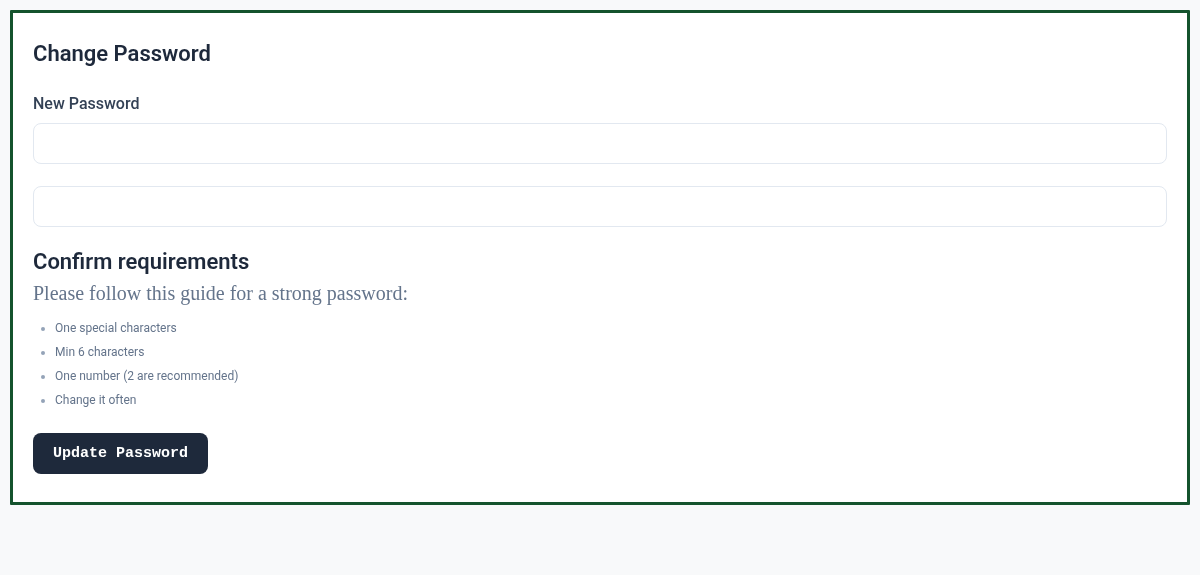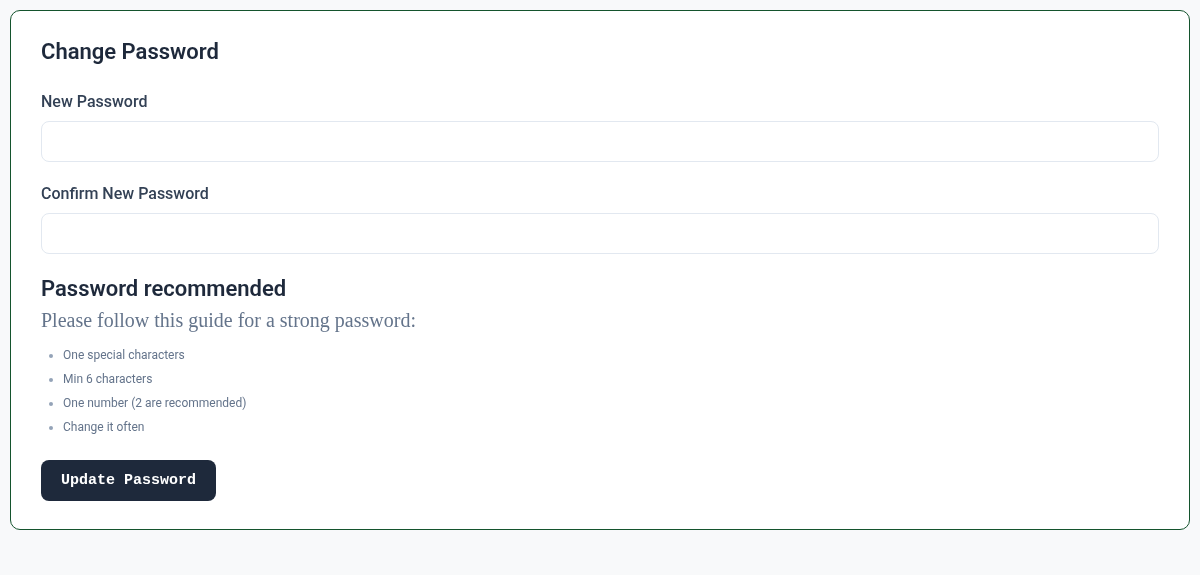--- a/index.html
+++ b/index.html
@@ -11,23 +11,23 @@
     body {
       font-family: -apple-system, BlinkMacSystemFont, 'Segoe UI', Roboto, Helvetica, Arial, sans-serif;
       background-color: #f8f9fa;
       padding: 10px;
       width: 1200px;
       height: 575px;
     }
     
     .card {
       background-color: #ffffff;
-      border: 1px solid #14532d;
-      border-radius: 10px;
-      padding: 28px 30px;
+      border: 3px solid #14532d;
+      border-radius: 1px;
+      padding: 28px 20px;
     }
     
     .card-title {
       font-size: 22px;
       font-weight: 600;
       color: #1e293b;
       margin-bottom: 28px;
     }
     
     .form-group {
@@ -102,25 +102,24 @@
 
 <div class="card">
   <h2 class="card-title">Change Password</h2>
   
   <div class="form-group">
     <label class="form-label">New Password</label>
     <input type="password" class="form-input" value="" style="">
   </div>
   
   <div class="form-group">
-    <label class="form-label">Confirm New Password</label>
     <input type="password" class="form-input" value="" style="">
   </div>
   
-  <h3 class="requirements-title">Password recommended</h3>
+  <h3 class="requirements-title">Confirm requirements</h3>
   <p class="requirements-subtitle">Please follow this guide for a strong password:</p>
   
   <ul class="requirements-list">
     <li>One special characters</li>
     <li>Min 6 characters</li>
     <li>One number (2 are recommended)</li>
     <li>Change it often</li>
   </ul>
   
   <button class="update-btn">Update Password</button>

